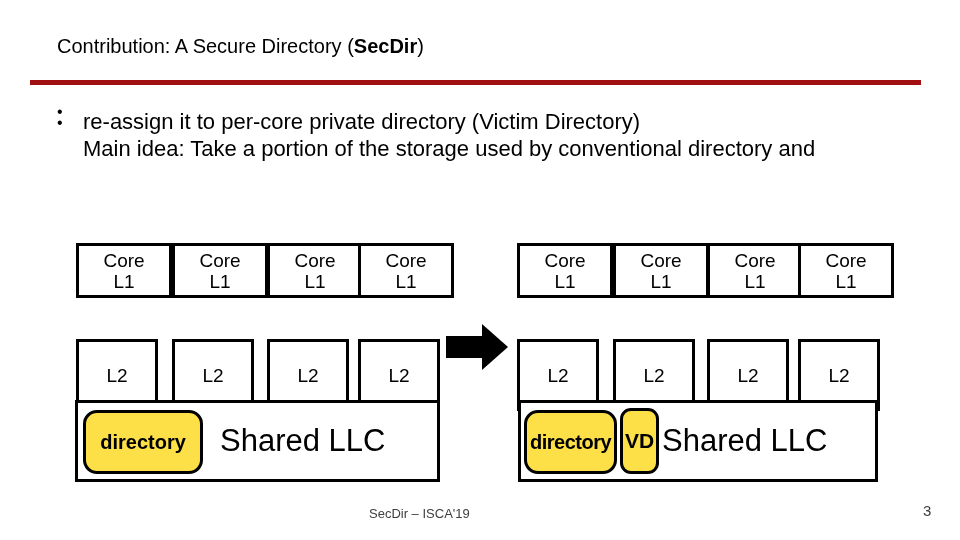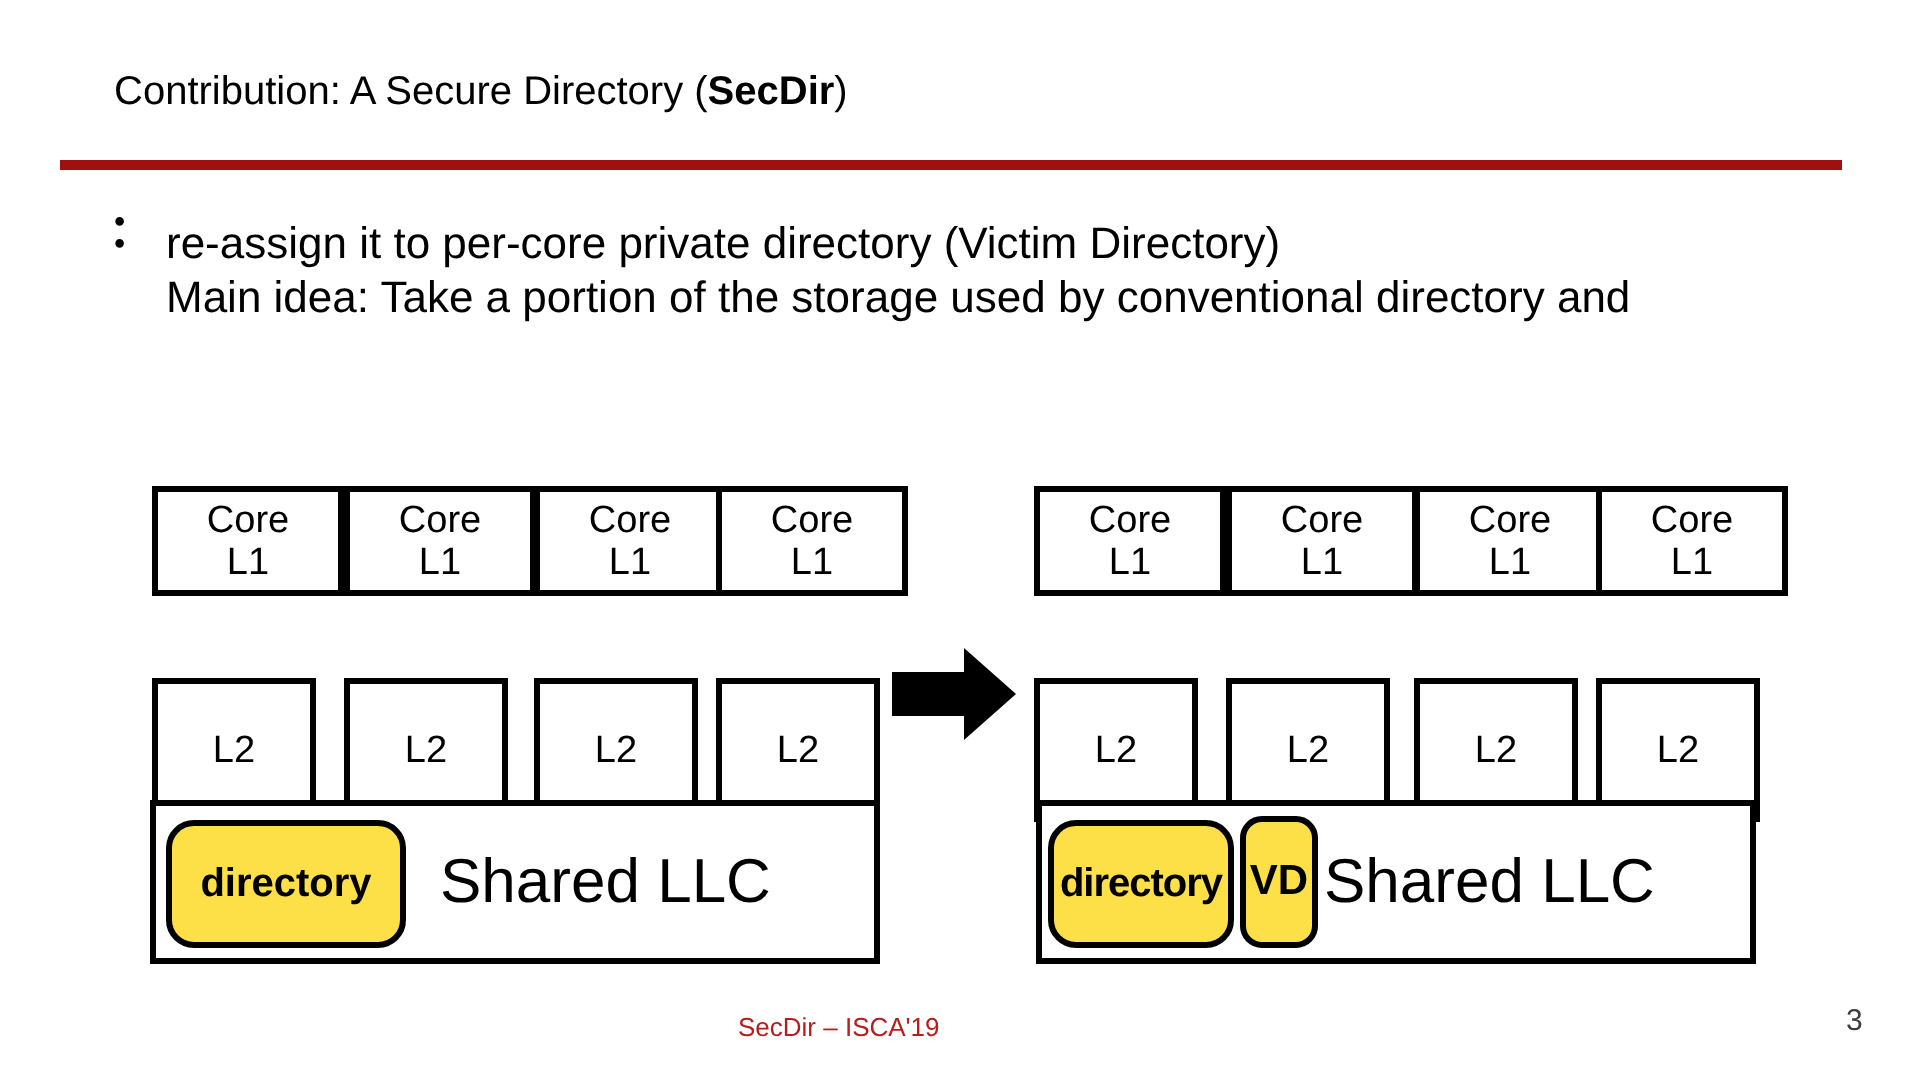--- a/index.html
+++ b/index.html
@@ -39,21 +39,21 @@
   .llc-label{position:absolute;top:50%;transform:translateY(-50%);font-size:31px;white-space:nowrap;}
   .llc-left .llc-label{left:142px;}
   .llc-right .llc-label{left:141px;}
   
   .arrow{position:absolute;left:446px;top:324px;width:62px;height:46px;}
   .arrow .shaft{position:absolute;left:0;top:12px;width:36px;height:22px;background:#000;}
   .arrow .head{position:absolute;left:36px;top:0;width:0;height:0;
                border-top:23px solid transparent;border-bottom:23px solid transparent;
                border-left:26px solid #000;}
   
-  .footer-caption{position:absolute;left:369px;top:506px;font-size:13px;color:#b91c1c;white-space:nowrap;}
+  .footer-caption{position:absolute;left:369px;top:506px;font-size:13px;color:#404040;white-space:nowrap;}
   .page-number{position:absolute;left:923px;top:502px;font-size:15px;color:#3d3d3d;}
 </style>
 </head>
 <body>
 
 <div class="slide">
 
   <div class="title">
     <span>Contribution: A Secure Directory (</span><span class="hl">SecDir</span><span>)</span>
   </div>

